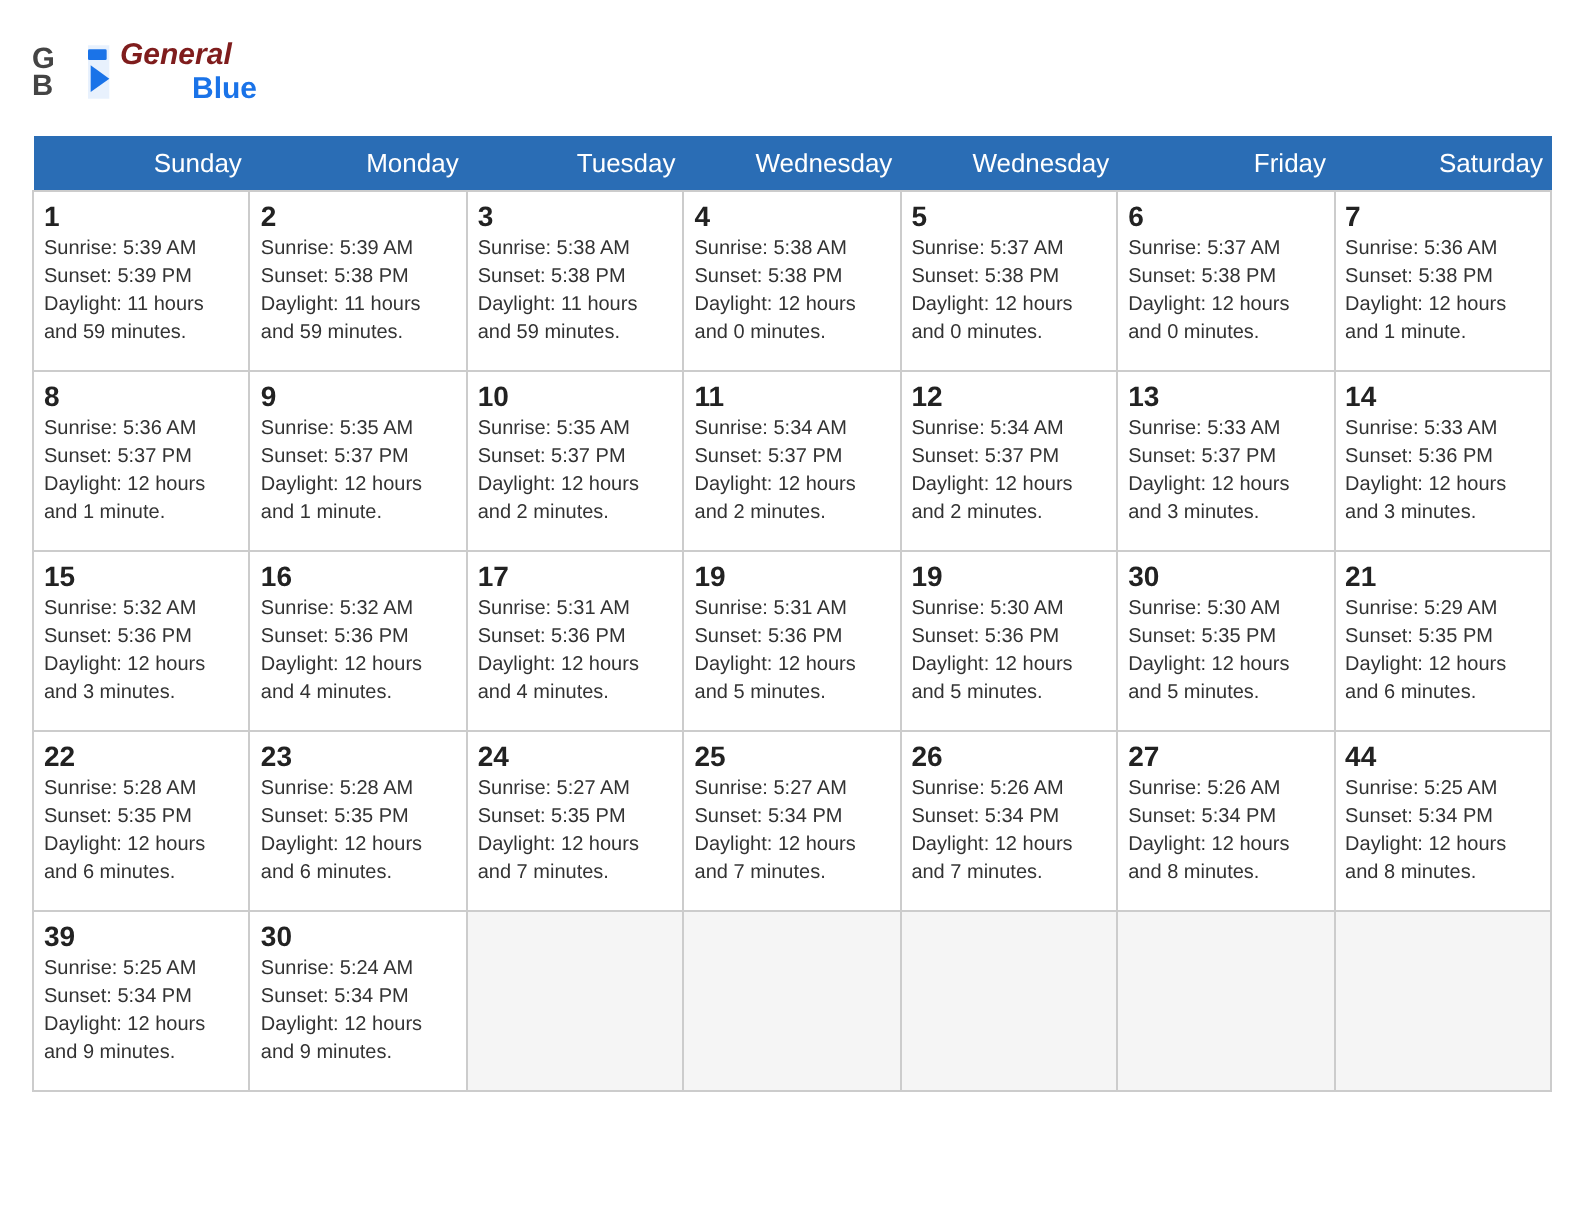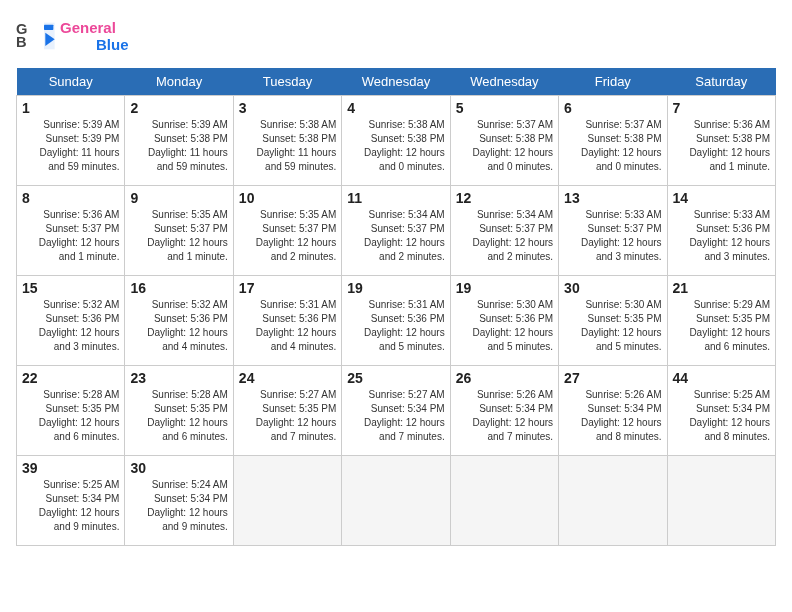--- a/index.html
+++ b/index.html
@@ -33,21 +33,21 @@
     }
     table {
       width: 100%;
       border-collapse: collapse;
       font-size: 11px;
     }
     th {
       background: #2a6db5;
       color: #fff;
       padding: 6px 4px;
-      text-align: center;
+      text-align: right;
       font-size: 13px;
       font-weight: normal;
       margin-top: 44px;
     }
     td {
       border: 1px solid #ccc;
       vertical-align: top;
       padding: 4px 5px;
       height: 90px;
       width: 107px;
@@ -60,37 +60,36 @@
       font-size: 14px;
       font-weight: bold;
       color: #222;
       display: block;
       margin-bottom: 2px;
     }
     .day-info {
       font-size: 10px;
       color: #333;
       line-height: 1.4;
-      text-align: right;
     }
   </style>
 </head>
 <body>
 
 <div class="header">
   <div class="logo">
   <svg width="40" height="40" viewBox="0 0 60 50">
     <text x="0" y="22" font-size="22" font-weight="bold" font-family="Arial" fill="#444">G</text>
     <text x="0" y="42" font-size="22" font-weight="bold" font-family="Arial" fill="#444">B</text>
     <polygon points="42,5 58,5 58,45 42,45" fill="#1a73e8" opacity="0.1"></polygon>
     <rect x="42" y="8" width="14" height="8" rx="1" fill="#1a73e8"></rect>
     <polygon points="44,20 58,30 44,40" fill="#1a73e8"></polygon>
   </svg>
   <div style="line-height:1.15; font-family:Arial">
-    <div style="font-size:15px; font-weight:bold; color:#ec4899;">General</div>
+    <div style="font-size:15px; font-weight:bold; color:#7f1d1d;font-style:italic;">General</div>
     <div style="font-size:15px; font-weight:bold; color:#1a73e8;margin-left:36px;">Blue</div>
   </div>
 </div>
   <div class="title-block">
     <div class="month-title"></div>
     <div class="subtitle"></div>
   </div>
 </div>
 
 <table>

